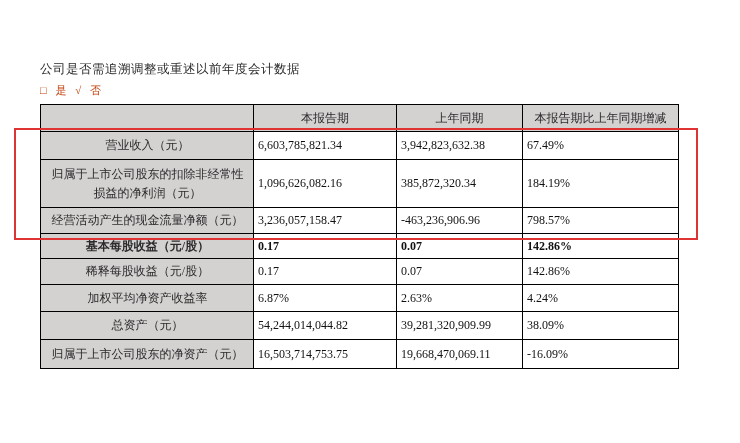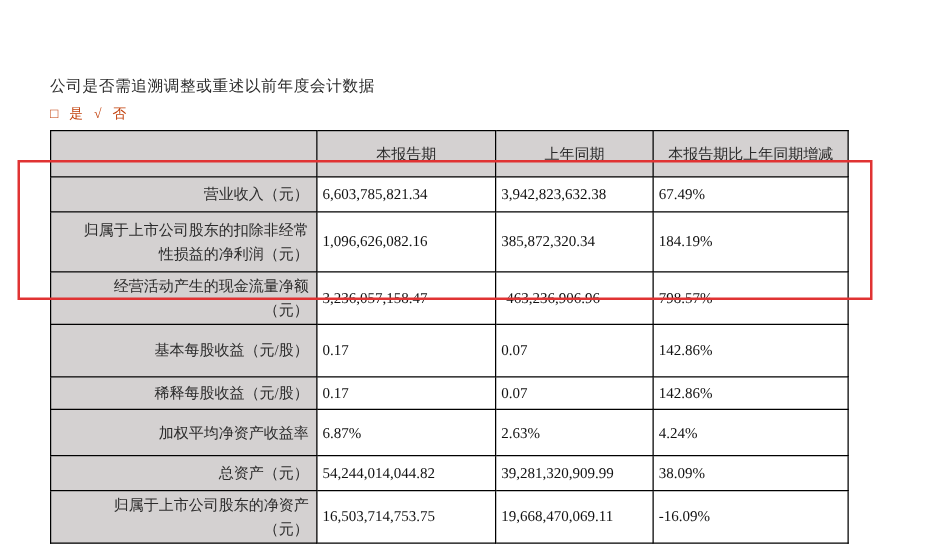--- a/index.html
+++ b/index.html
@@ -41,40 +41,40 @@
     vertical-align: middle;
     line-height: 1.55;
   }
   .col-label { width: 213px; }
   .col-cur   { width: 143px; }
   .col-prior { width: 126px; }
   .col-chg   { width: 156px; }
 
   .cell-label {
     background: #d4d1d1;
-    text-align: right;
-    padding: 2px 6px 2px 23px;
+    text-align: center;
+    padding: 2px 6px 2px 7px;
     color: #2b2b2b;
   }
   .cell-num {
     background: #ffffff;
     text-align: left;
     padding: 2px 9px 2px 4px;
     color: #111;
   }
   .row-header td {
     background: #d4d1d1;
     text-align: center;
     color: #2b2b2b;
     padding: 2px 4px;
   }
-  .h27 { height: 37px; }
+  .h27 { height: 27px; }
   .h28 { height: 28px; }
   .h26 { height: 26px; }
-  .h25 { height: 42px; }
+  .h25 { height: 25px; font-weight: bold; }
   .h48 { height: 48px; }
   .h29 { height: 29px; }
 
   .highlight-box {
     position: absolute;
     left: 14px; top: 128px;
     width: 684px; height: 112px;
     border: 2px solid #e03333;
     pointer-events: none;
     z-index: 5;

